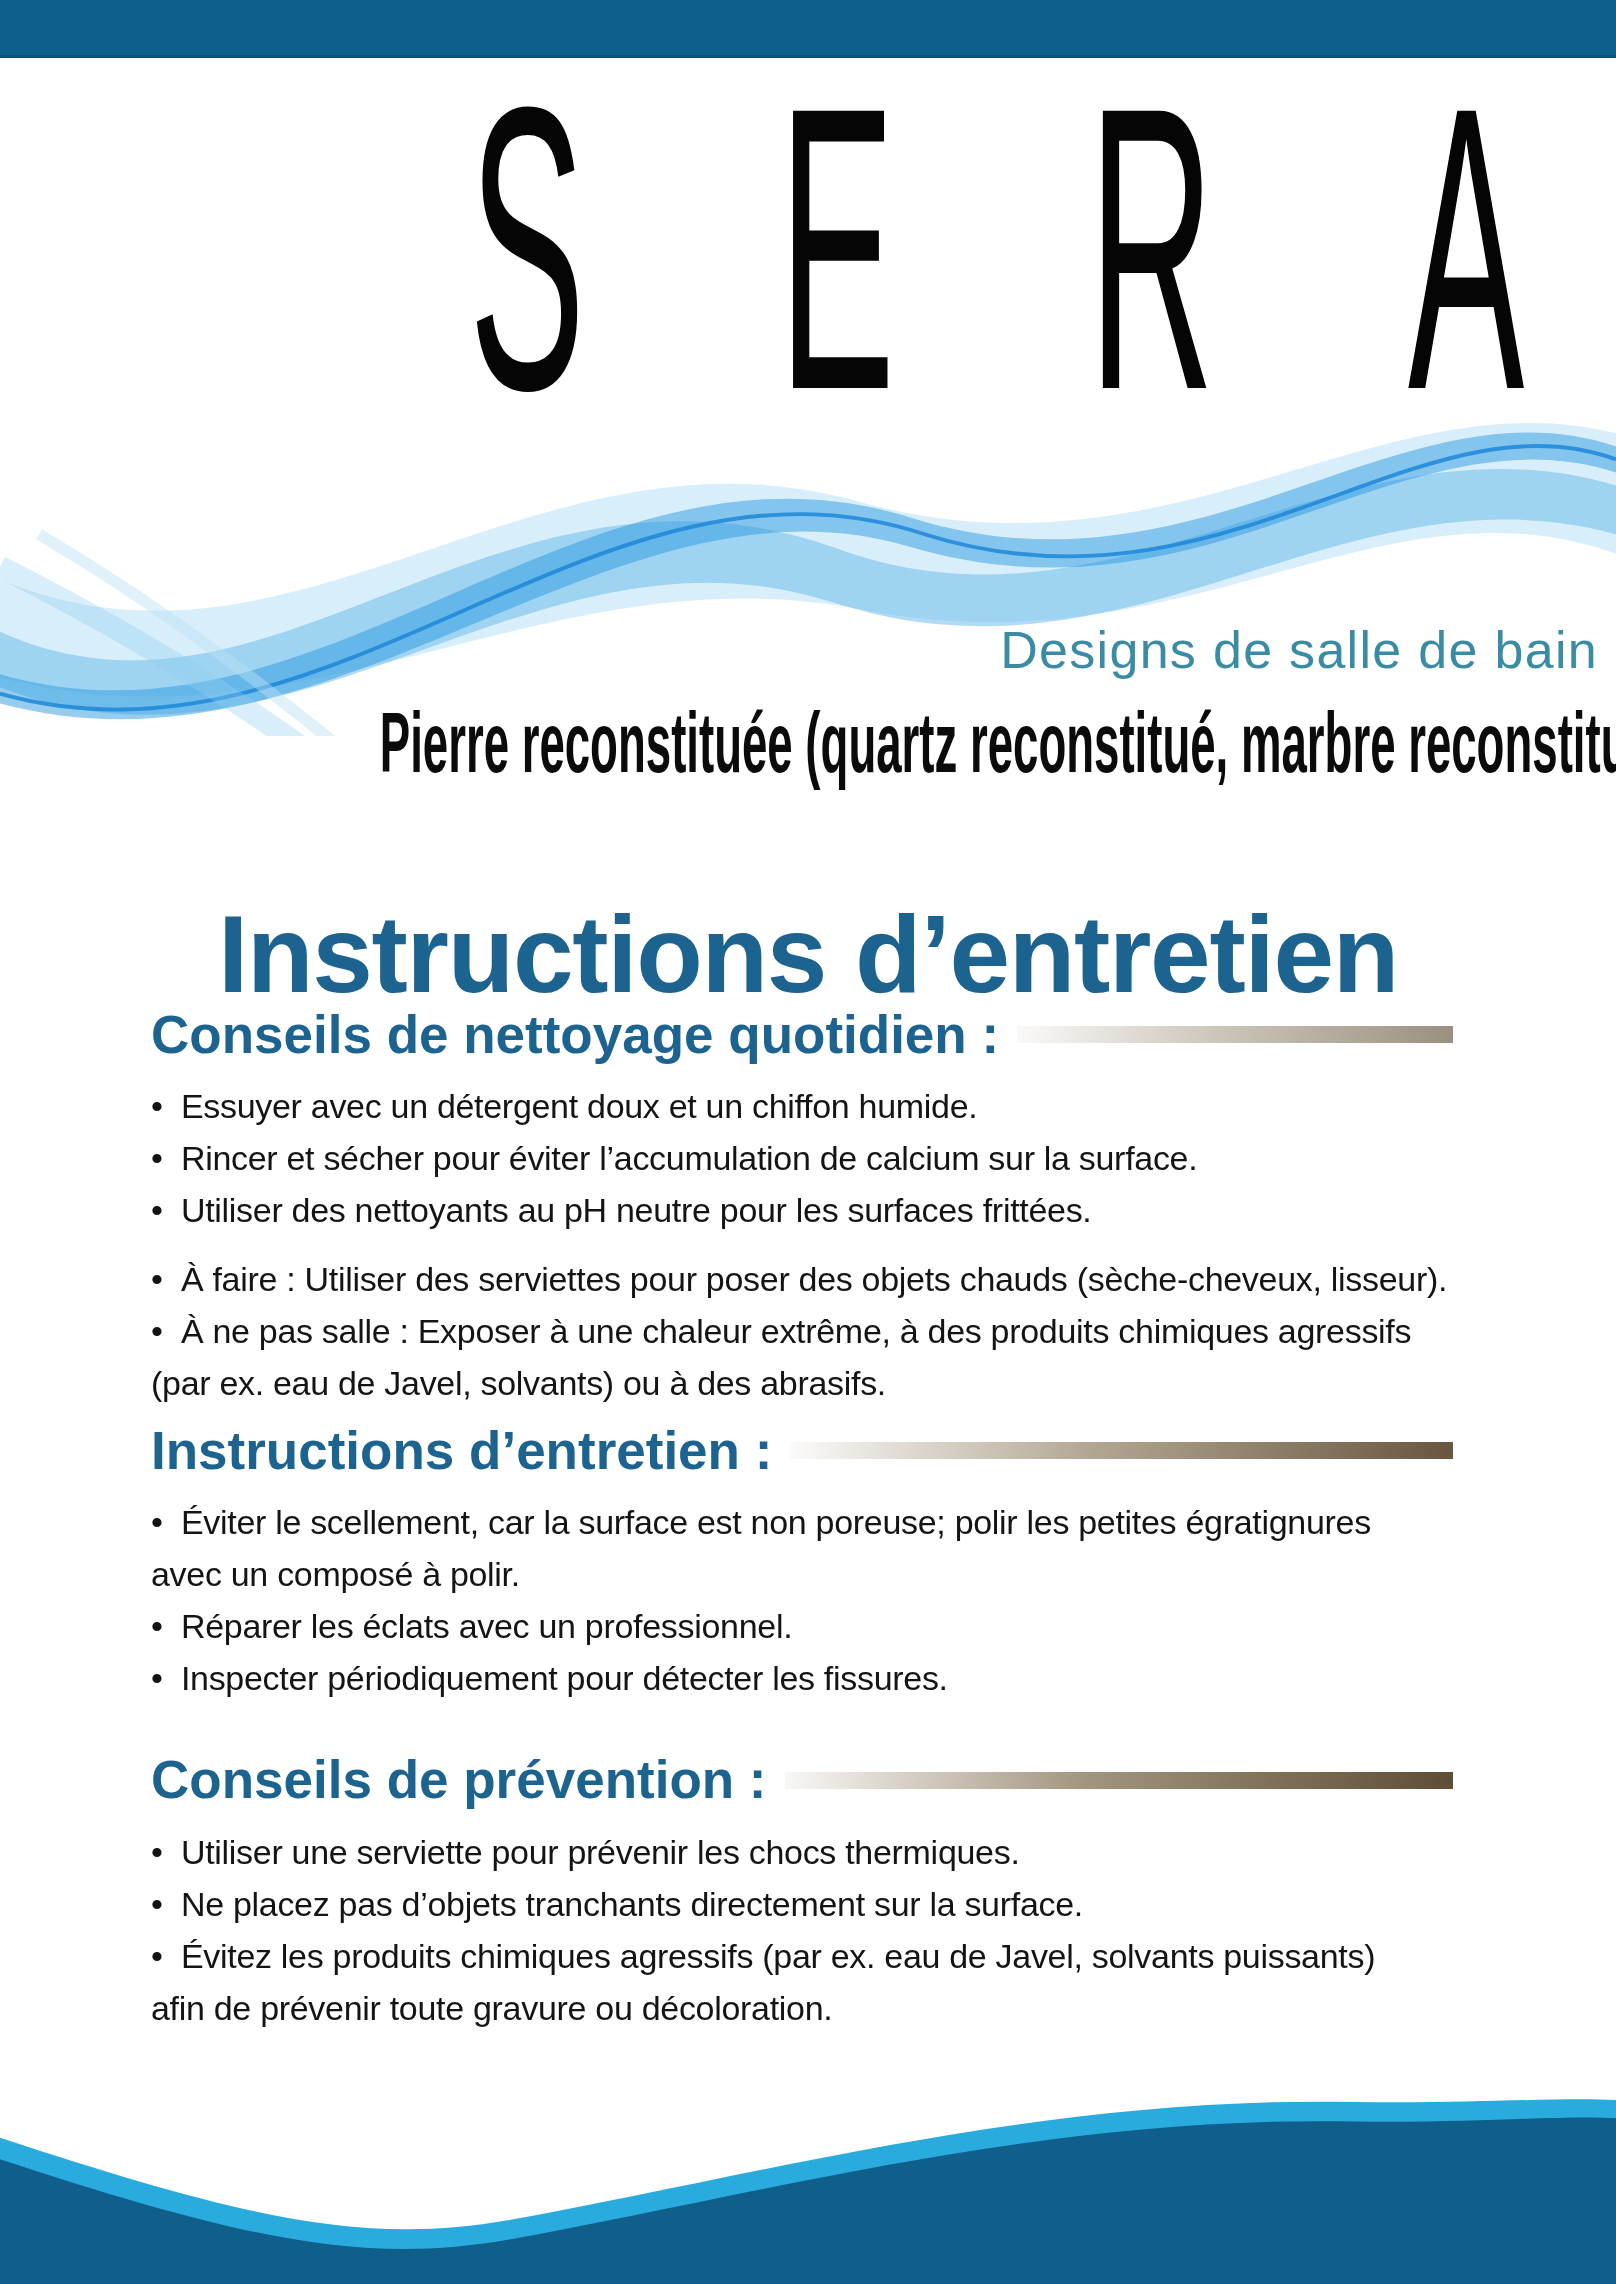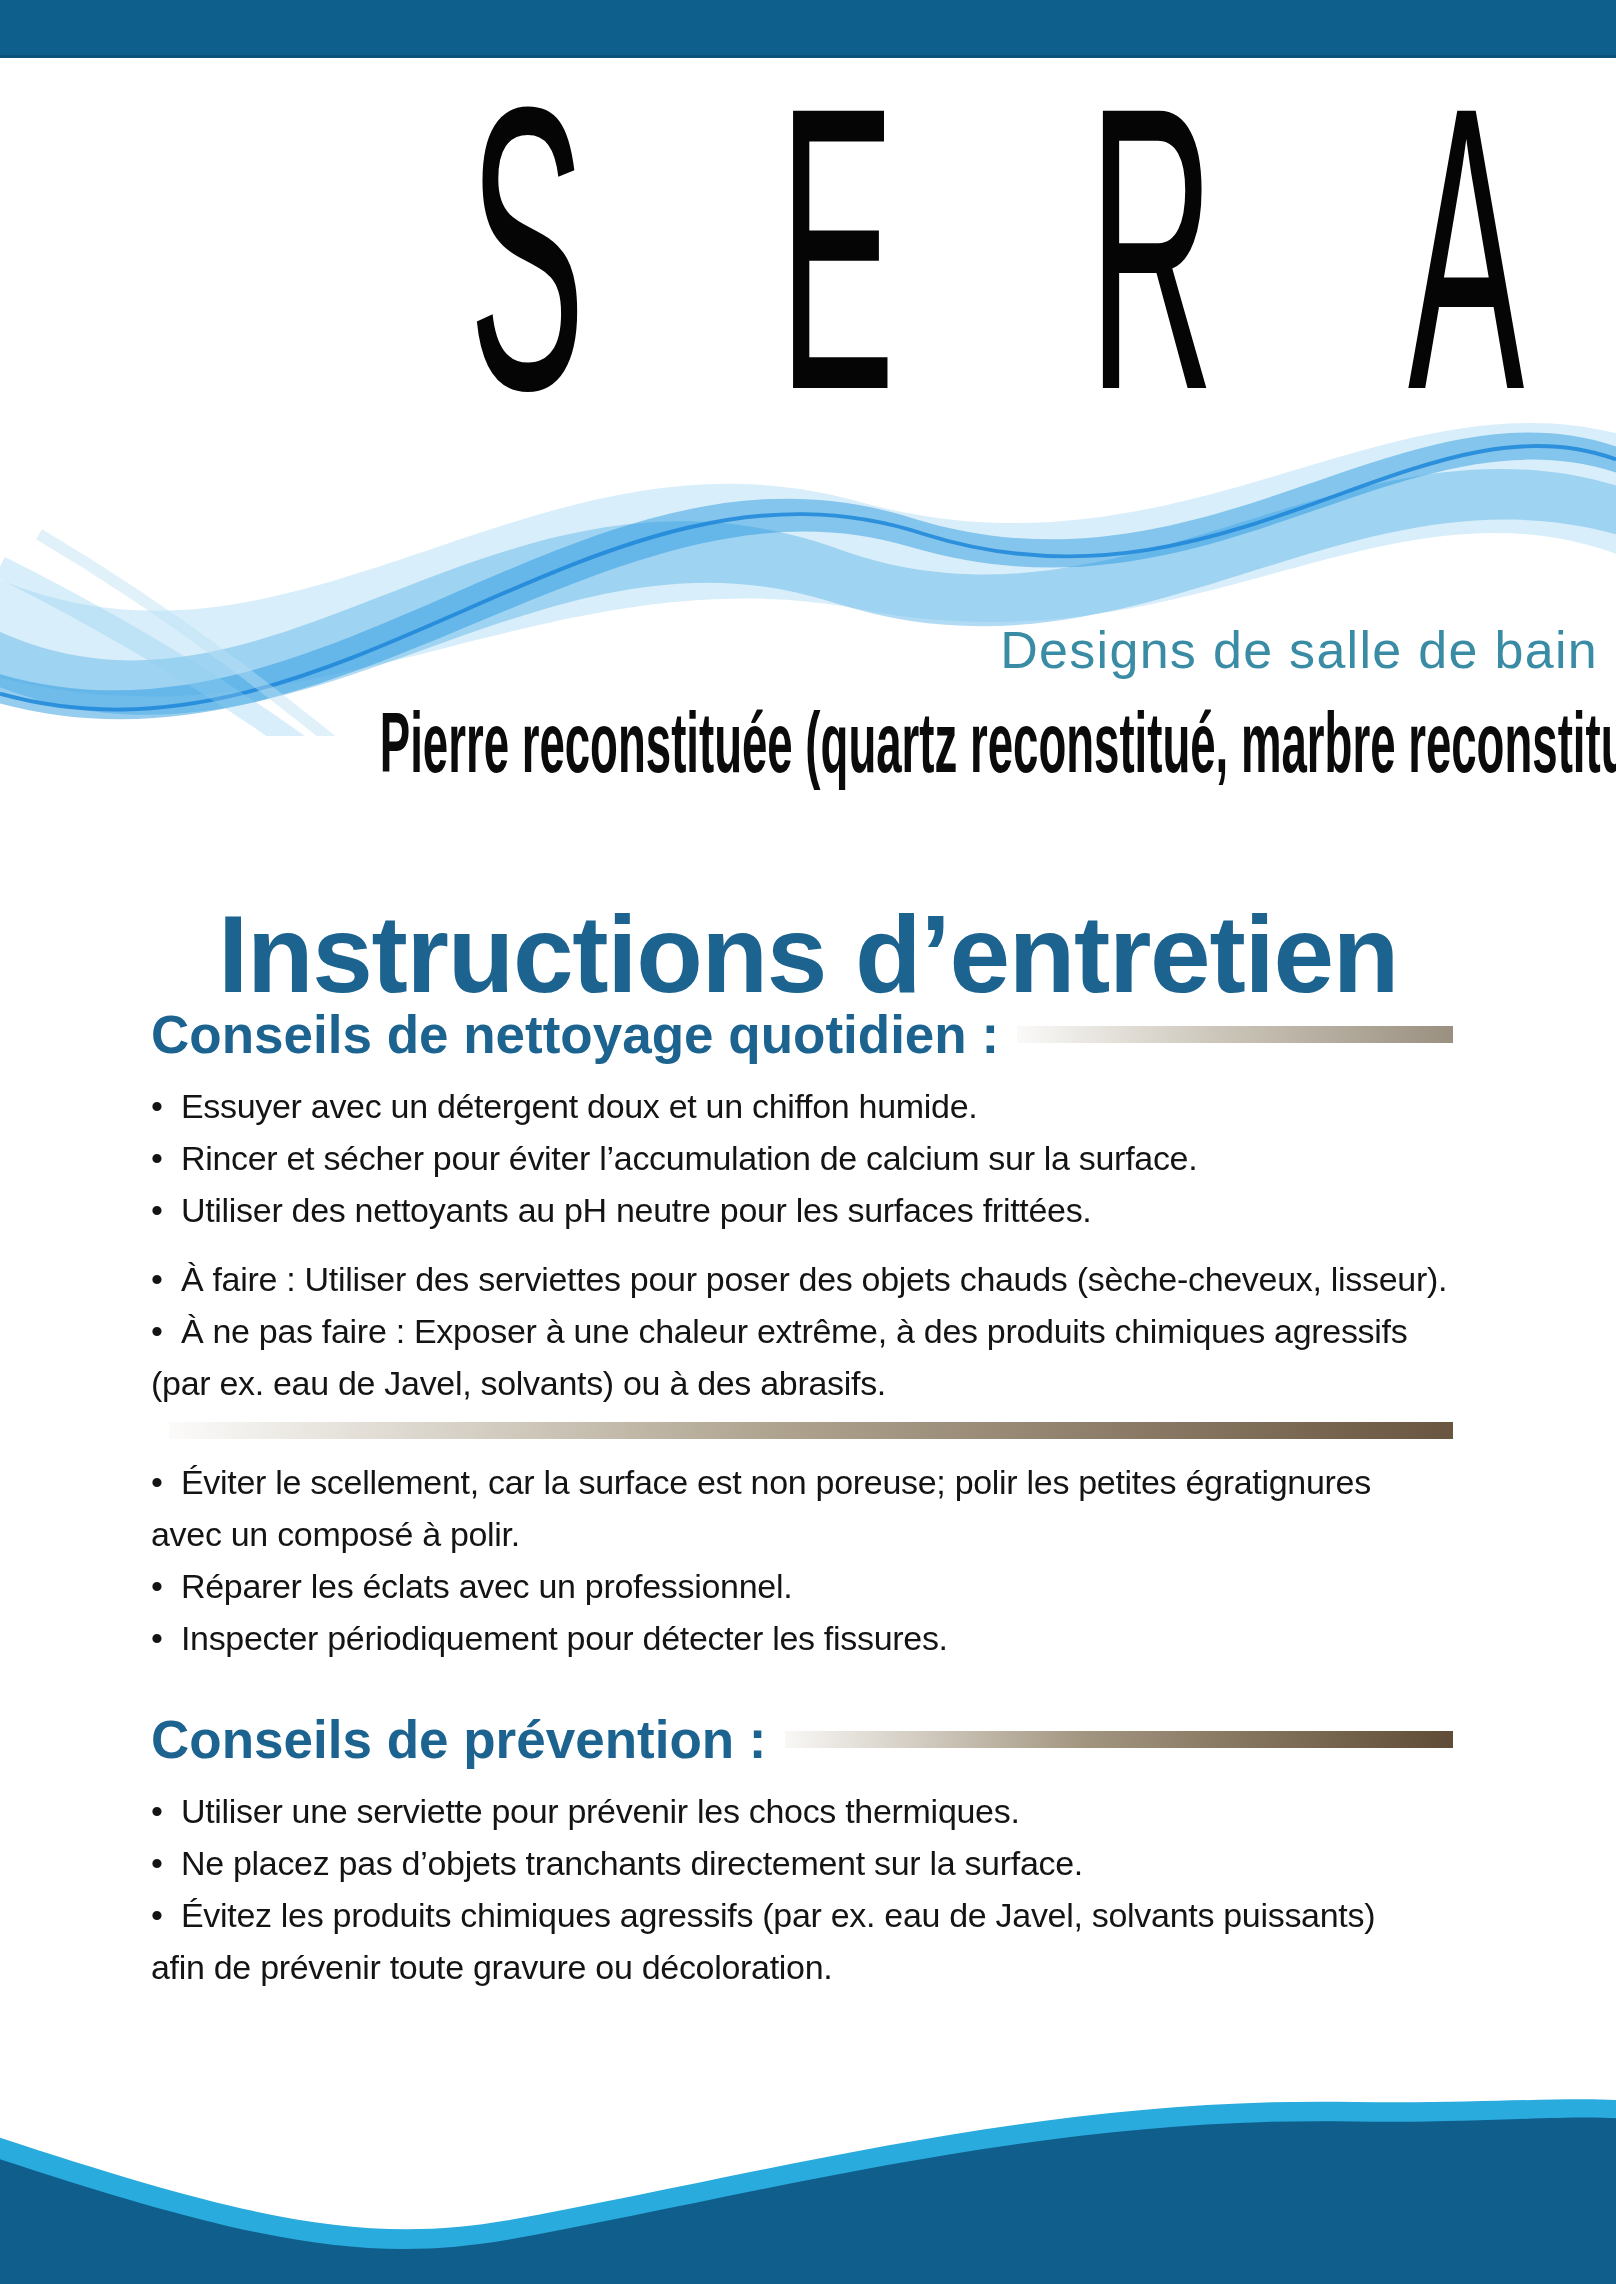--- a/index.html
+++ b/index.html
@@ -194,28 +194,29 @@
         </li>
       </ul>
     </section>
 
     <section class="care-section s2">
       <ul>
         <li>
           <div class="bl first">À faire : Utiliser des serviettes pour poser des objets chauds (sèche-cheveux, lisseur).</div>
         </li>
         <li>
-          <div class="bl first">À ne pas faire : Exposer à une chaleur extrême, à des produits chimiques agressifs</div>
+          <div class="bl first">À ne pas salle : Exposer à une chaleur extrême, à des produits chimiques agressifs</div>
           <div class="bl cont">(par ex. eau de Javel, solvants) ou à des abrasifs.</div>
         </li>
       </ul>
     </section>
 
     <section class="care-section s3">
       <div class="sec-head">
+        <h3>Instructions d’entretien :</h3>
         <div class="head-bar"></div>
       </div>
       <ul>
         <li>
           <div class="bl first">Éviter le scellement, car la surface est non poreuse; polir les petites égratignures</div>
           <div class="bl cont">avec un composé à polir.</div>
         </li>
         <li>
           <div class="bl first">Réparer les éclats avec un professionnel.</div>
         </li>

